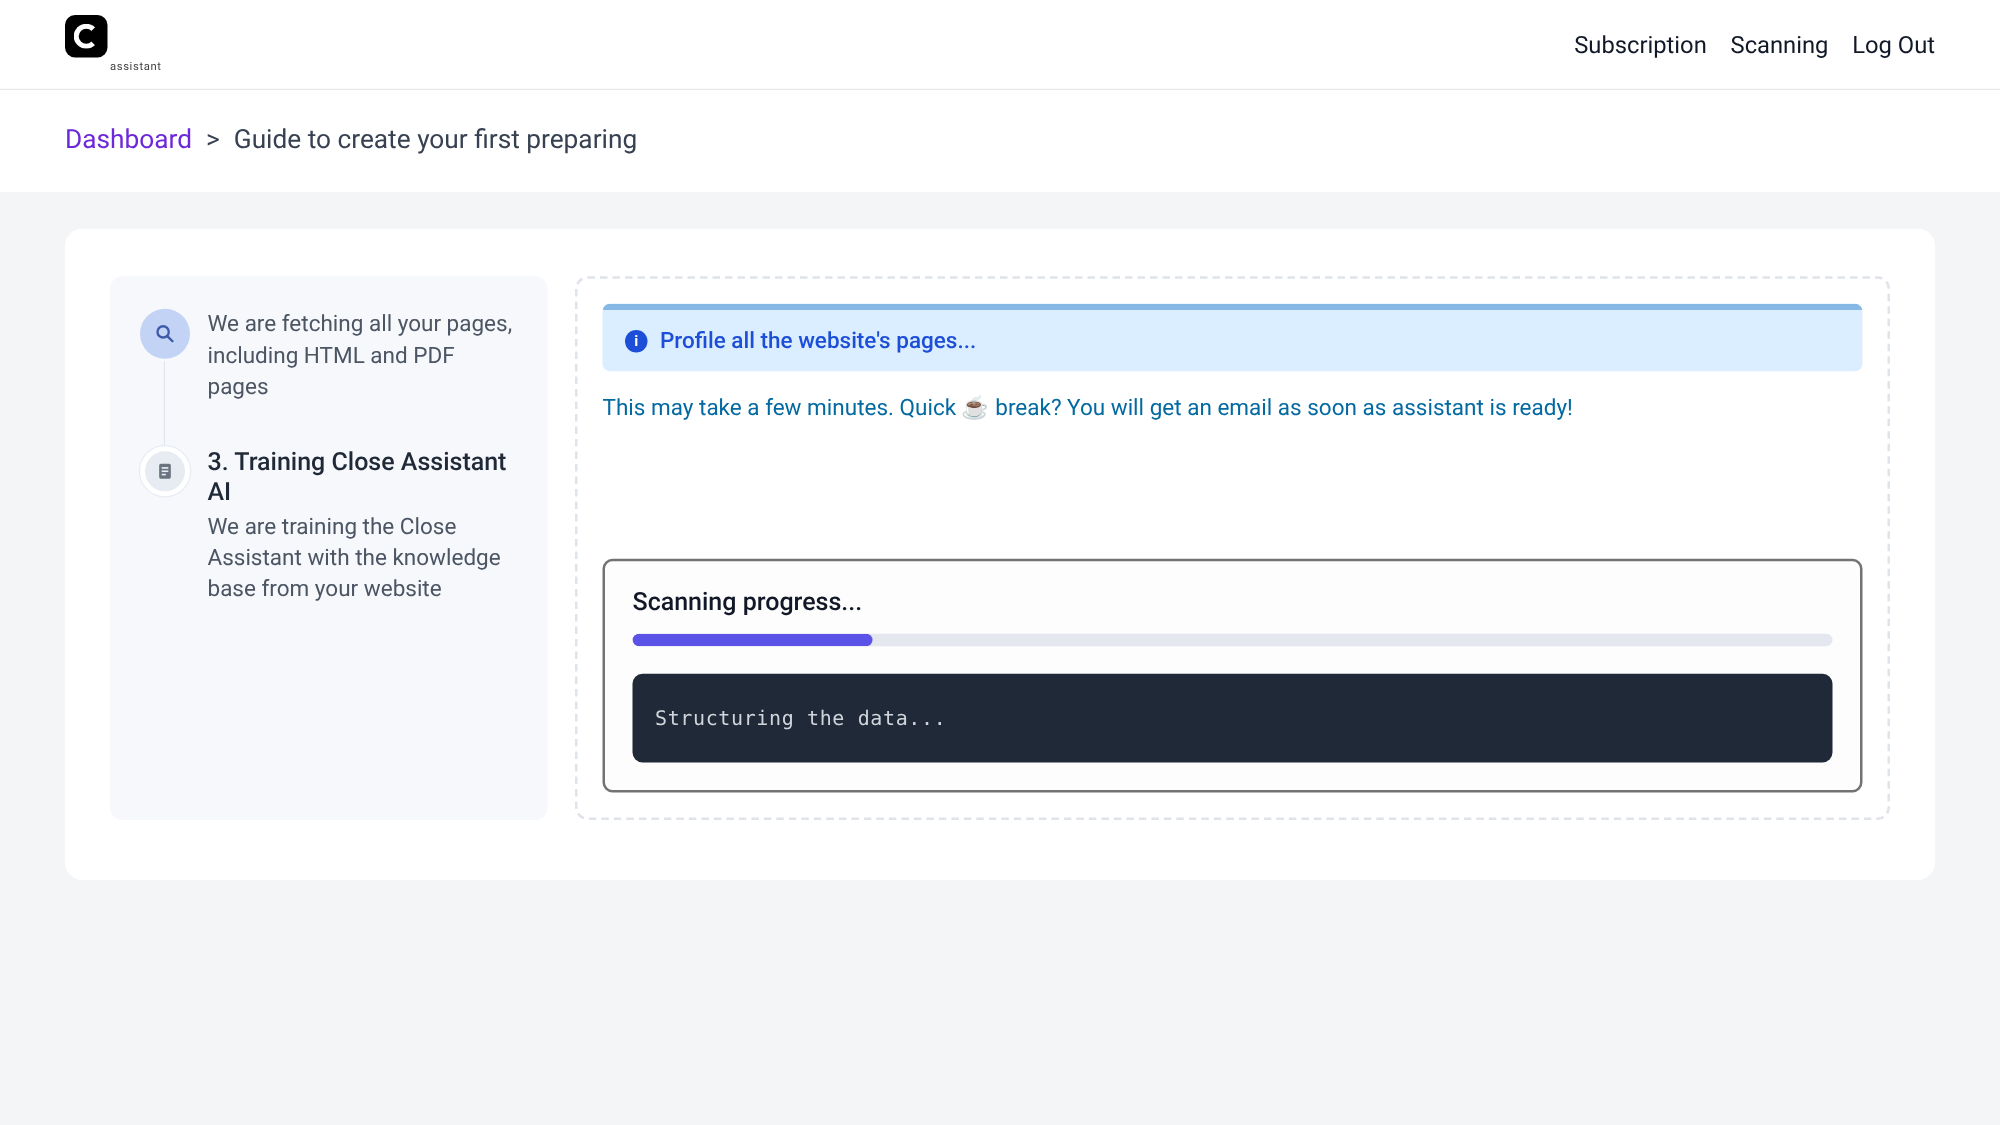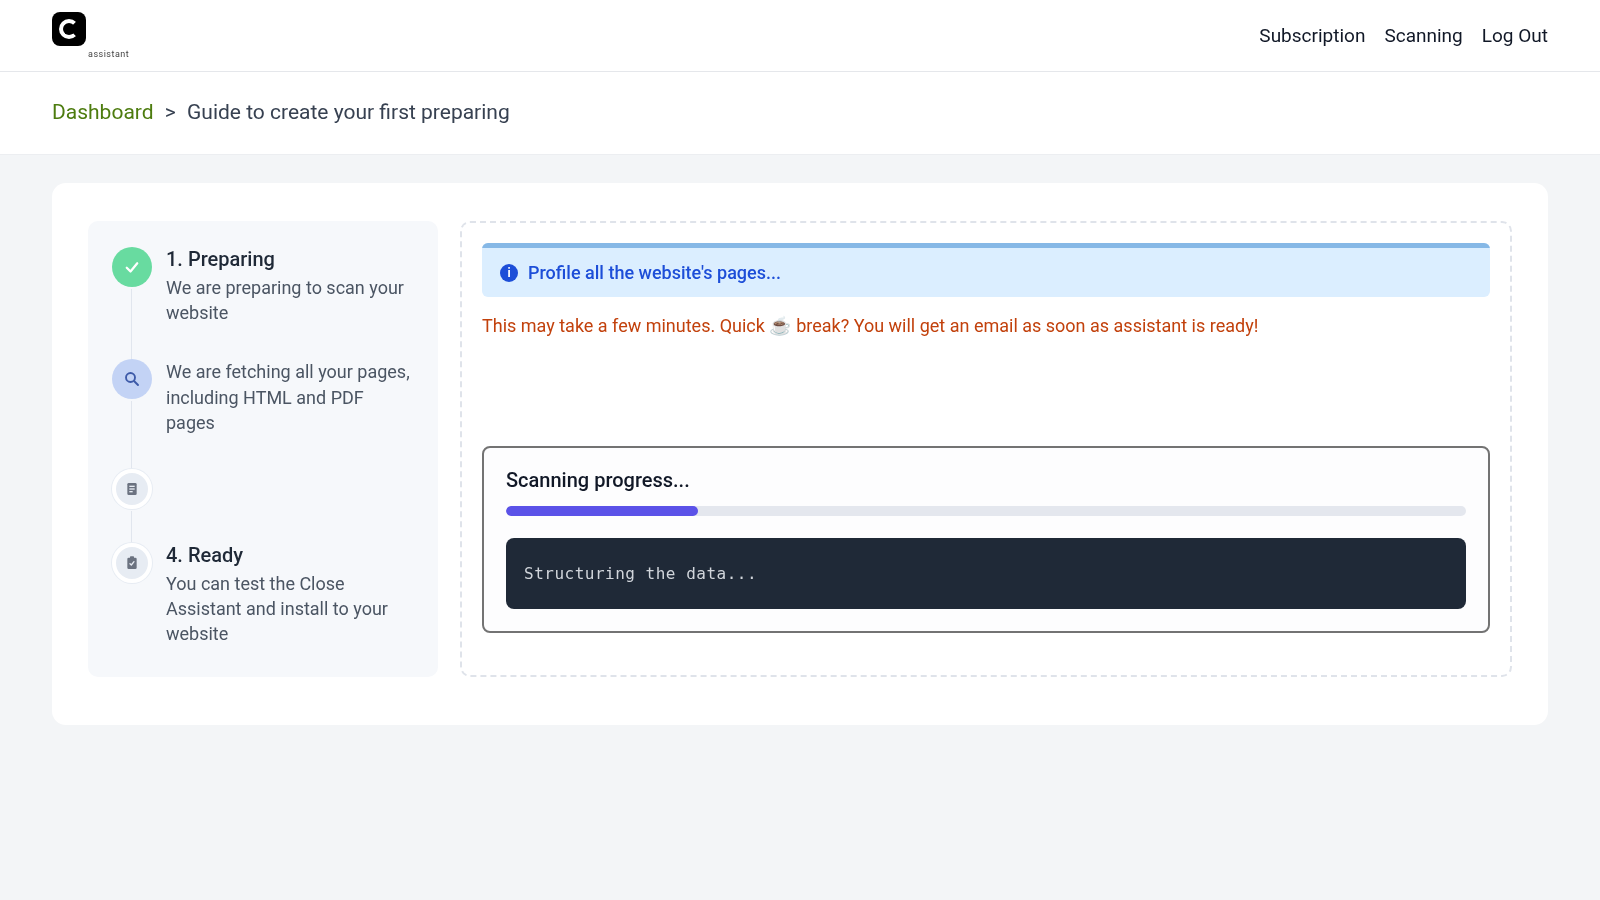--- a/index.html
+++ b/index.html
@@ -4,41 +4,41 @@
   <style>
     * { margin:0; padding:0; box-sizing:border-box; font-family:-apple-system,BlinkMacSystemFont,"Segoe UI",Roboto,sans-serif; }
     body { background:#fff; color:#1f2937; width:1600px; height:900px; overflow:hidden; }
     .topbar { height:72px; display:flex; align-items:center; justify-content:space-between; padding:0 52px; border-bottom:1px solid #e5e7eb; background:#fff; }
     .logo { width:34px; height:34px; background:#000; border-radius:8px; display:flex; flex-direction:column; align-items:center; justify-content:center; position:relative; }
     .logo-c { width:20px; height:20px; border:4px solid #fff; border-right-color:#000; border-radius:50%; }
     .logo-caption { font-size:9px; text-align:center; color:#444; margin-top:3px; letter-spacing:.5px;margin-left:36px; }
     .nav-links { display:flex; gap:19px; font-size:19px; color:#111827; }
     .nav-links a { cursor:pointer; }
     .breadcrumb-bar { padding:28px 52px 30px; font-size:21px; color:#374151; border-bottom:1px solid #eceef1; background:#fff; }
-    .bread-link { color:#4d7c0f; cursor:pointer; }
+    .bread-link { color:#6d28d9; cursor:pointer; }
     .page-bg { background:#f3f5f7; padding:28px 52px 60px; height:calc(900px - 72px - 83px); }
     .card { background:#fff; border-radius:14px; padding:38px 36px 48px; display:flex; gap:22px; }
     .sidebar { width:350px; background:#f6f8fb; border-radius:10px; padding:26px 24px 30px; flex-shrink:0; }
     .step { display:flex; gap:14px; margin-bottom:34px; position:relative; }
     .step:last-child { margin-bottom:0; }
     .step-line { position:absolute; left:19px; top:42px; width:1px; height:calc(100% + 0px); background:#e1e6ee; }
     .step:last-child .step-line { display:none; }
     .step-icon { width:40px; height:40px; border-radius:50%; display:flex; align-items:center; justify-content:center; flex-shrink:0; z-index:1; }
     .ic-done { background:#68dba0; color:#fff; }
     .ic-active { background:#c3d3f5; color:#3d5aa8; }
     .ic-pending { background:#e7ecf3; color:#6b7280; border:4px solid #fff; box-shadow:0 0 0 1px #e7ecf3; }
     .step-title { font-size:20px; font-weight:500; color:#1f2937; margin-bottom:4px; }
     .step-desc { font-size:18px; color:#4b5563; line-height:1.4; }
     .content { flex:1; border:2px dashed #dfe3ea; border-radius:10px; padding:20px; display:flex; flex-direction:column; }
     .info-banner { background:#dbeeff; border-radius:6px; overflow:hidden; margin-bottom:18px; }
     .info-top { height:5px; background:#86b8e6; }
     .info-body { padding:14px 18px; display:flex; align-items:center; gap:10px; }
     .info-body span { color:#1d4ed8; font-size:18px; font-weight:500; }
     .info-icon { width:18px; height:18px; background:#1d4ed8; border-radius:50%; color:#fff; font-size:12px; font-weight:bold; display:flex; align-items:center; justify-content:center; flex-shrink:0; }
-    .note { font-size:18px; color:#c2410c; margin-bottom:110px; }
+    .note { font-size:18px; color:#0369a1; margin-bottom:110px; }
     .progress-section { border:2px solid #737373; border-radius:8px; padding:20px 22px 22px; background:#fdfdfe; }
     .progress-label { font-size:20px; font-weight:500; margin-bottom:14px; color:#111827; }
     .bar-track { height:10px; background:#e4e7ee; border-radius:6px; overflow:hidden; margin-bottom:22px; }
     .bar-fill { height:100%; background:#5b52e8; border-radius:6px; }
     .console { background:#1f2937; color:#d1d5db; border-radius:8px; padding:26px 18px; font-family:ui-monospace,Menlo,Consolas,monospace; font-size:16px; letter-spacing:.5px; }
     svg { display:block; }
   </style>
 </head>
 <body>
 
@@ -59,32 +59,20 @@
 <div class="breadcrumb-bar">
   <span class="bread-link">Dashboard</span>
   <span style="margin:0 6px;">&gt;</span>
   <span>Guide to create your first preparing</span>
 </div>
 
 <div class="page-bg">
   <div class="card">
 
     <div class="sidebar">
-      <div class="step">
-        <div class="step-line"></div>
-        <div class="step-icon ic-done">
-          <svg width="18" height="18" viewBox="0 0 24 24" fill="none" stroke="#fff" stroke-width="3" stroke-linecap="round" stroke-linejoin="round">
-              <polyline points="5 13 10 18 19 7"></polyline>
-            </svg>
-        </div>
-        <div>
-          <div class="step-title">1. Preparing</div>
-          <div class="step-desc">We are preparing to scan your website</div>
-        </div>
-      </div>
 
       <div class="step">
         <div class="step-line"></div>
         <div class="step-icon ic-active">
           <svg width="18" height="18" viewBox="0 0 24 24" fill="none" stroke="#3d5aa8" stroke-width="2.5" stroke-linecap="round">
               <circle cx="10" cy="10" r="6"></circle>
               <line x1="15" y1="15" x2="20" y2="20"></line>
             </svg>
         </div>
         <div>
@@ -95,35 +83,26 @@
       <div class="step">
         <div class="step-line"></div>
         <div class="step-icon ic-pending">
           <svg width="16" height="16" viewBox="0 0 24 24" fill="#6b7280">
               <rect x="5" y="3" width="14" height="18" rx="2"></rect>
               <rect x="8" y="7" width="8" height="2" fill="#e7ecf3"></rect>
               <rect x="8" y="11" width="8" height="2" fill="#e7ecf3"></rect>
               <rect x="8" y="15" width="5" height="2" fill="#e7ecf3"></rect>
             </svg>
         </div>
+        <div>
+          <div class="step-title">3. Training Close Assistant AI</div>
+          <div class="step-desc">We are training the Close Assistant with the knowledge base from your website</div>
+        </div>
       </div>
 
-      <div class="step">
-        <div class="step-icon ic-pending">
-          <svg width="16" height="16" viewBox="0 0 24 24" fill="#6b7280">
-              <rect x="5" y="4" width="14" height="17" rx="2"></rect>
-              <rect x="9" y="2" width="6" height="4" rx="1"></rect>
-              <polyline points="9 13 11 15 15 10" fill="none" stroke="#e7ecf3" stroke-width="2" stroke-linecap="round" stroke-linejoin="round"></polyline>
-            </svg>
-        </div>
-        <div>
-          <div class="step-title">4. Ready</div>
-          <div class="step-desc">You can test the Close Assistant and install to your website</div>
-        </div>
-      </div>
     </div>
 
     <div class="content">
       <div class="info-banner">
         <div class="info-top"></div>
         <div class="info-body">
           <div class="info-icon">i</div>
           <span>Profile all the website's pages...</span>
         </div>
       </div>

